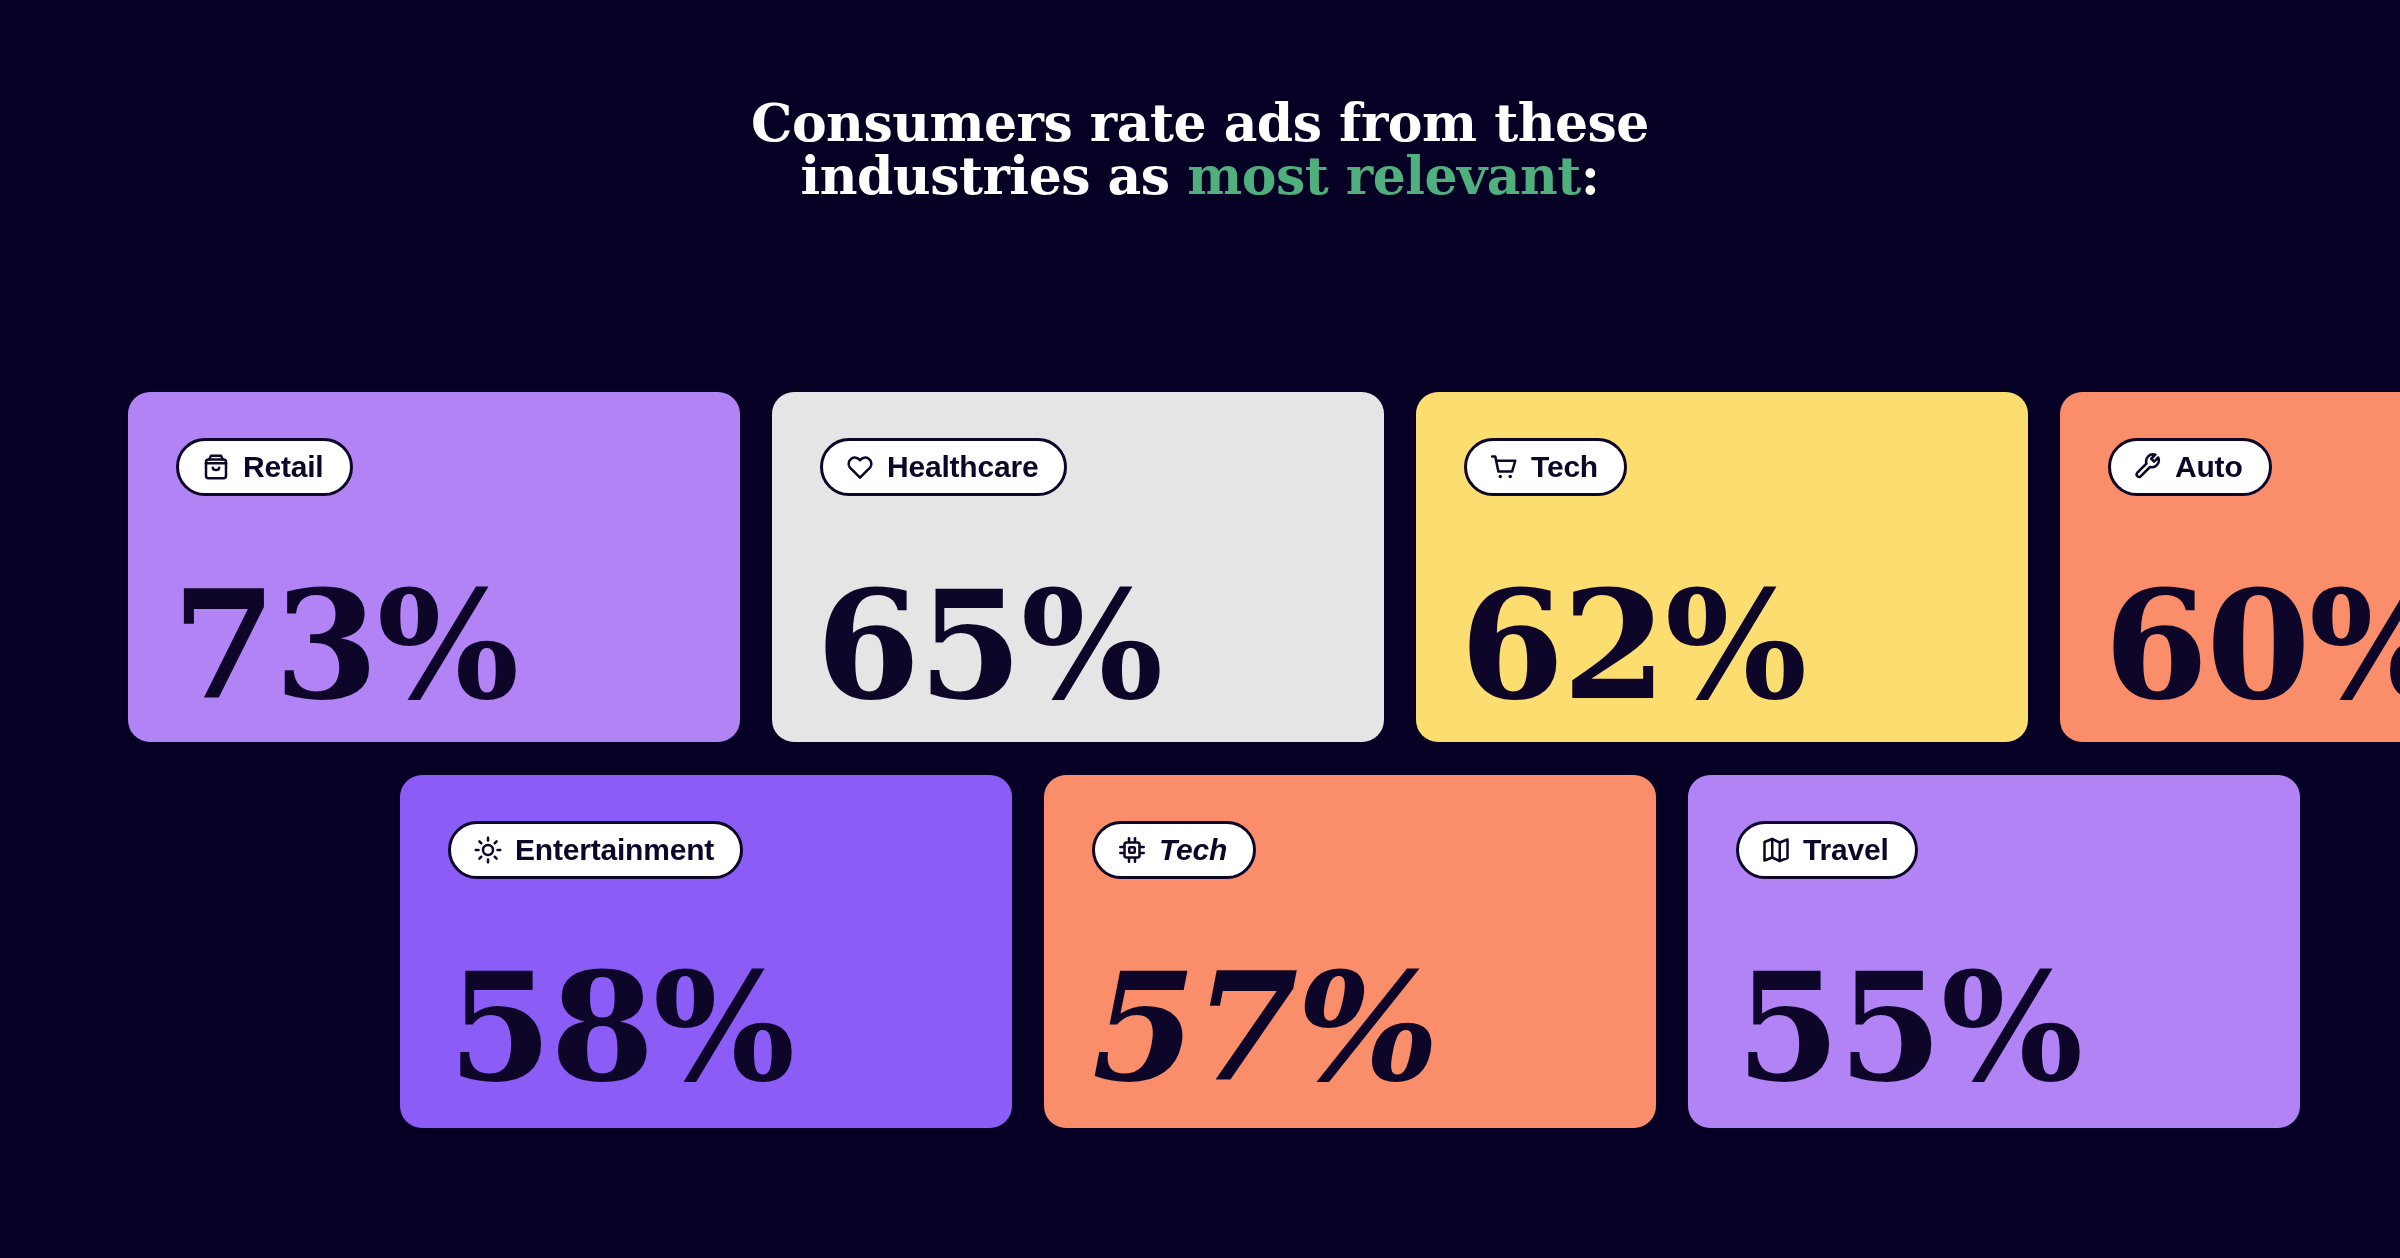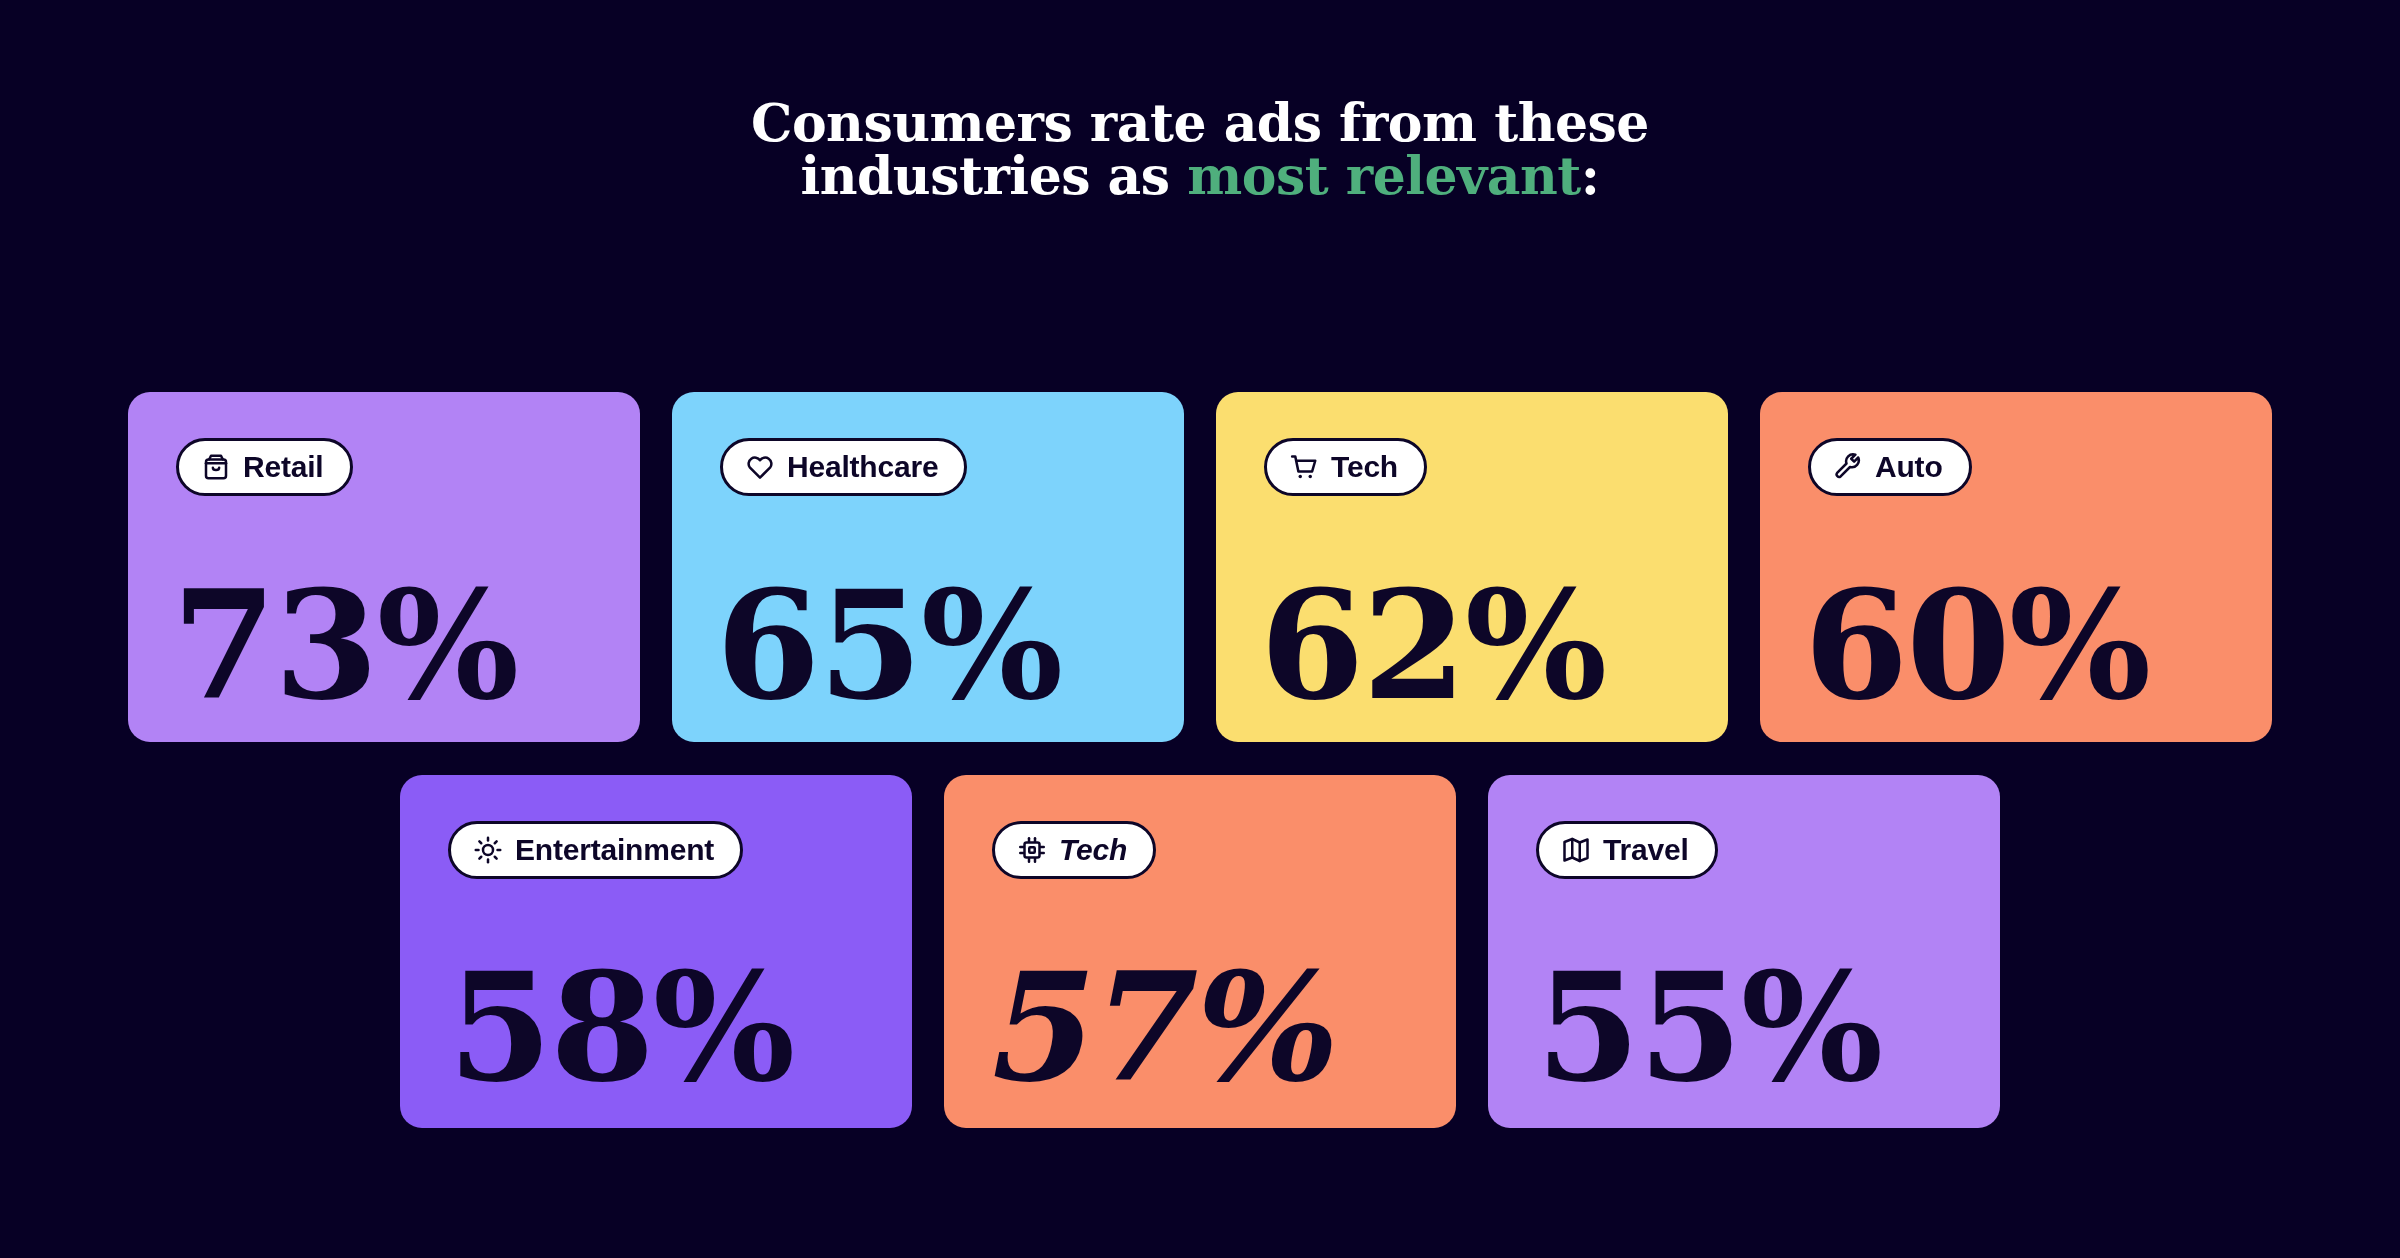--- a/index.html
+++ b/index.html
@@ -54,21 +54,21 @@
   .row-1 {
     left: 128px;
     top: 392px;
   }
   .row-2 {
     left: 400px;
     top: 775px;
   }
   .card {
     position: relative;
-    width: 512px;
+    width: 612px;
     height: 350px;
     border-radius: 22px;
     box-sizing: border-box;
   }
   .row-2 .card {
     height: 353px;
   }
 
   
   .badge {
@@ -146,21 +146,21 @@
             <path d="M6.5 6 L8 3 L16 3 L17.5 6"></path>
             <path d="M4 9 L20 9"></path>
             <path d="M9.5 12.5 C9.5 15 14.5 15 14.5 12.5"></path>
           </svg>
         </span>
         <span class="badge-label">Retail</span>
       </div>
       <div class="pct">73%</div>
     </div>
 
-    <div class="card" style="background:#7dd3fc;">
+    <div class="card" style="background:#e5e5e5;">
       <div class="badge">
         <span class="badge-icon">
           <svg viewBox="0 0 24 24" fill="none" stroke="#0D0628" stroke-width="2" stroke-linecap="round" stroke-linejoin="round">
             <path d="M12 20.5 L3.8 12.3 A4.7 4.7 0 0 1 12 6.6 A4.7 4.7 0 0 1 20.2 12.3 Z"></path>
           </svg>
         </span>
         <span class="badge-label">Healthcare</span>
       </div>
       <div class="pct">65%</div>
     </div>

